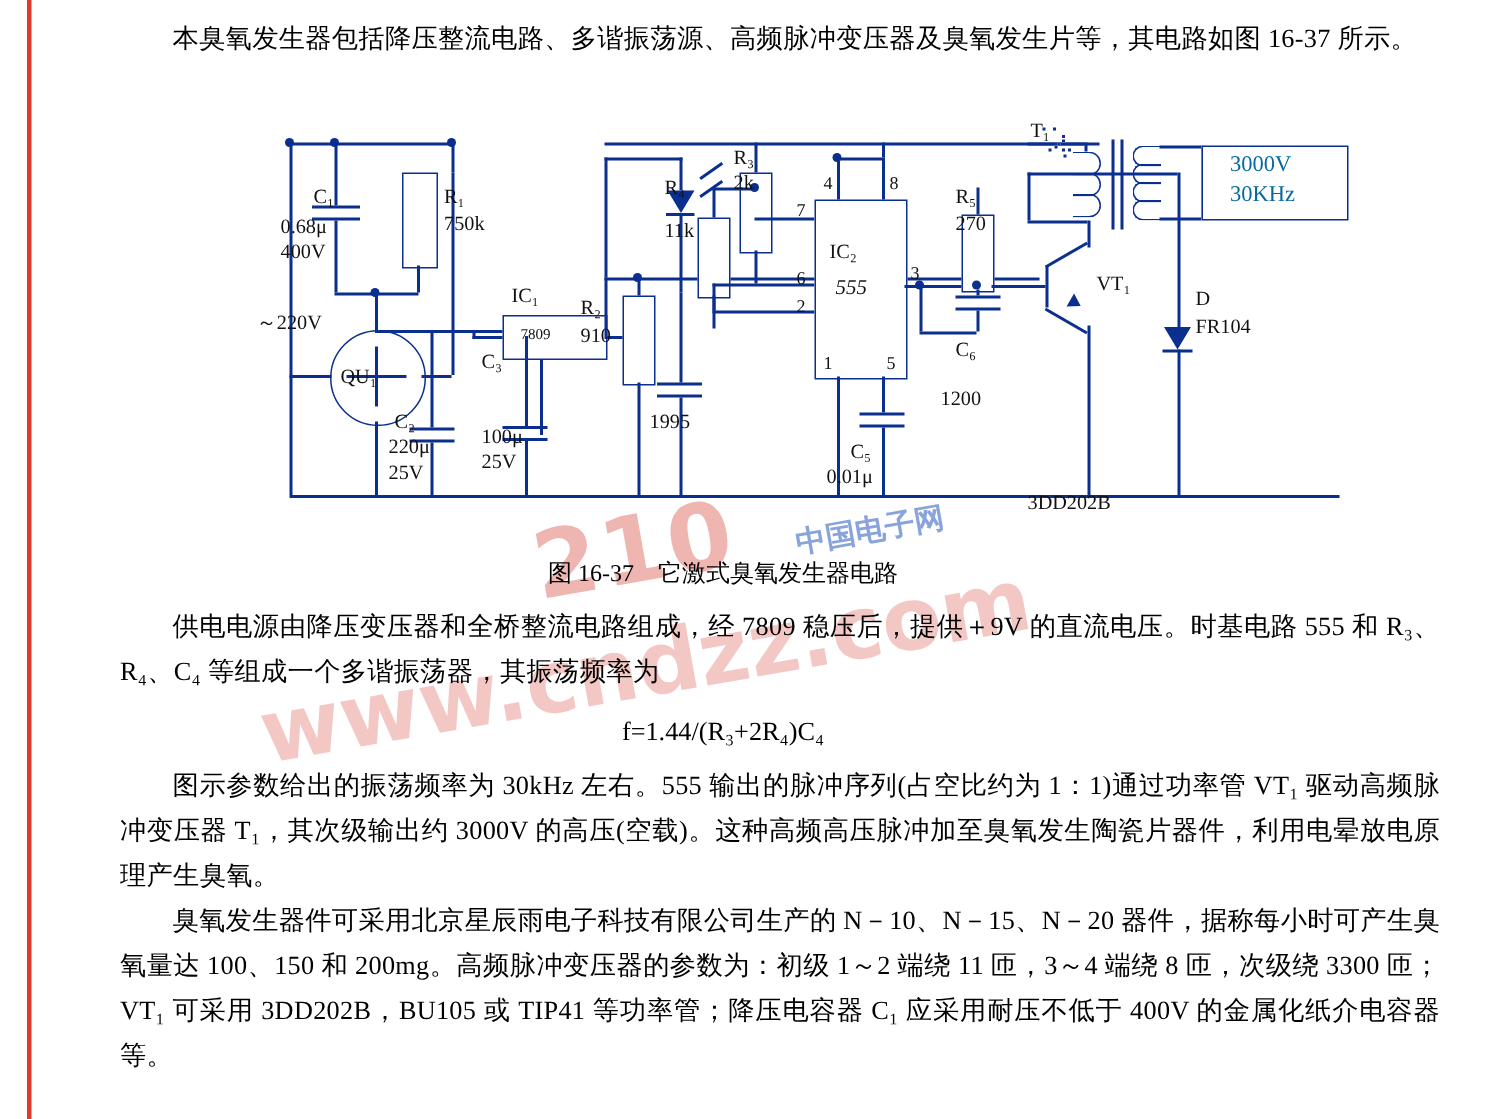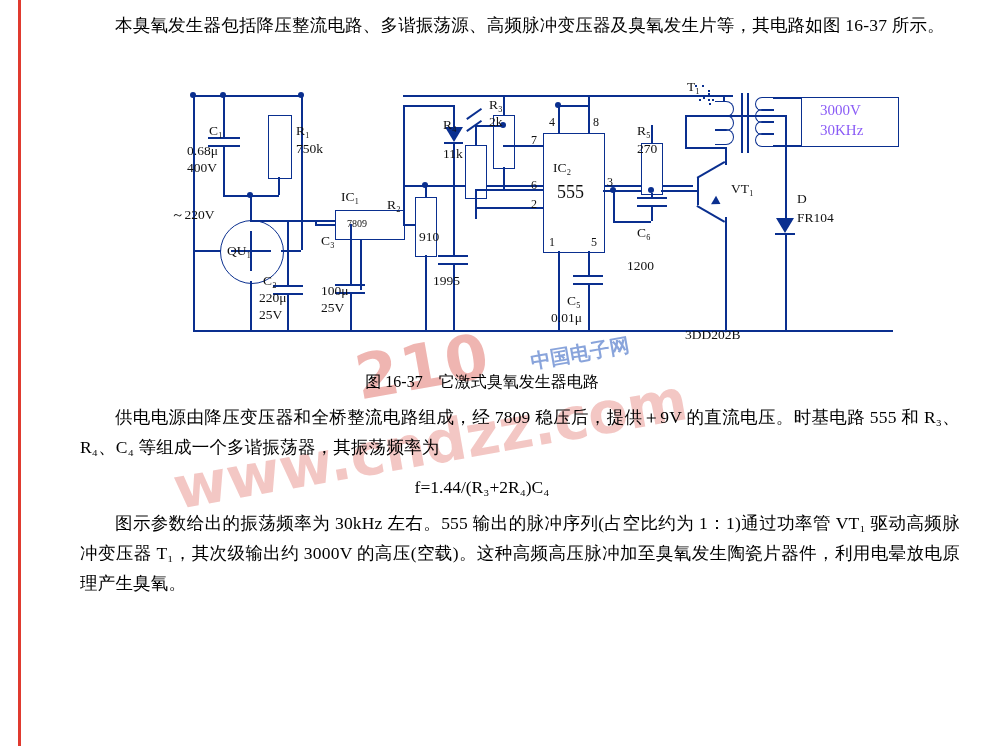--- a/index.html
+++ b/index.html
@@ -20,21 +20,21 @@
     text-align:justify;
   }
   .indent{text-indent:2em;}
 
   
   .circuit{position:absolute;left:175px;top:85px;width:800px;height:265px;}
   .wire{position:absolute;background:#0a2f8f;}
   .h{height:1.6px;}
   .v{width:1.6px;}
   .lbl{position:absolute;font-size:13.5px;color:#111;white-space:nowrap;line-height:15px;}
-  .lbl.blue{color:#8b5cf6;}
+  .lbl.blue{color:#0369a1;}
   .box{position:absolute;border:1.6px solid #0a2f8f;background:#fff;}
   .node{position:absolute;width:6px;height:6px;border-radius:50%;background:#0a2f8f;}
 
   .capplate{position:absolute;background:#0a2f8f;}
   .caption{
     position:absolute;width:100%;text-align:center;font-size:16px;
   }
 
   
   .wm{
@@ -261,32 +261,32 @@
 
     <div class="lbl" style="left:88px;top:188px;">C₂</div>
     <div class="lbl" style="left:84px;top:205px;">220μ</div>
     <div class="lbl" style="left:84px;top:222px;">25V</div>
 
     <div class="lbl" style="left:146px;top:148px;">C₃</div>
     <div class="lbl" style="left:146px;top:198px;">100μ</div>
     <div class="lbl" style="left:146px;top:215px;">25V</div>
 
     <div class="lbl" style="left:212px;top:112px;">R₂</div>
-    <div class="lbl" style="left:212px;top:144px;margin-left:32px;">910</div>
+    <div class="lbl" style="left:212px;top:131px;">910</div>
 
     <div class="lbl" style="left:258px;top:188px;">1995</div>
 
     <div class="lbl" style="left:314px;top:12px;">R₃</div>
     <div class="lbl" style="left:314px;top:29px;">2k</div>
 
     <div class="lbl" style="left:268px;top:32px;">R₄</div>
     <div class="lbl" style="left:268px;top:61px;">11k</div>
 
     <div class="lbl" style="left:378px;top:75px;">IC₂</div>
-    <div class="lbl" style="left:382px;top:100px;font-size:18px;">555</div>
+    <div class="lbl" style="left:382px;top:100px;font-size:14px;font-style:italic;">555</div>
 
     <div class="lbl" style="left:374px;top:30px;font-size:12px;">4</div>
     <div class="lbl" style="left:418px;top:30px;font-size:12px;">8</div>
     <div class="lbl" style="left:356px;top:48px;font-size:12px;">7</div>
     <div class="lbl" style="left:356px;top:93px;font-size:12px;">6</div>
     <div class="lbl" style="left:356px;top:112px;font-size:12px;">2</div>
     <div class="lbl" style="left:374px;top:150px;font-size:12px;">1</div>
     <div class="lbl" style="left:416px;top:150px;font-size:12px;">5</div>
     <div class="lbl" style="left:432px;top:90px;font-size:12px;">3</div>
 
@@ -318,14 +318,15 @@
   <div class="wm3">www.cndzz.com</div>
 
   <div class="caption" style="left:0;top:372px;">图 16-37　它激式臭氧发生器电路</div>
 
   <div class="para indent" style="left:80px;top:402px;width:880px;">供电电源由降压变压器和全桥整流电路组成，经 7809 稳压后，提供＋9V 的直流电压。时基电路 555 和 R₃、R₄、C₄ 等组成一个多谐振荡器，其振荡频率为</div>
 
   <div class="formula" style="left:0;top:477px;">f=1.44/(R₃+2R₄)C₄</div>
 
   <div class="para indent" style="left:80px;top:508px;width:880px;">图示参数给出的振荡频率为 30kHz 左右。555 输出的脉冲序列(占空比约为 1：1)通过功率管 VT₁ 驱动高频脉冲变压器 T₁，其次级输出约 3000V 的高压(空载)。这种高频高压脉冲加至臭氧发生陶瓷片器件，利用电晕放电原理产生臭氧。</div>
 
+  <div class="para indent" style="left:80px;top:598px;width:880px;">臭氧发生器件可采用北京星辰雨电子科技有限公司生产的 N－10、N－15、N－20 器件，据称每小时可产生臭氧量达 100、150 和 200mg。高频脉冲变压器的参数为：初级 1～2 端绕 11 匝，3～4 端绕 8 匝，次级绕 3300 匝；VT₁ 可采用 3DD202B，BU105 或 TIP41 等功率管；降压电容器 C₁ 应采用耐压不低于 400V 的金属化纸介电容器等。</div>
 
 </div>
 
 </body></html>

